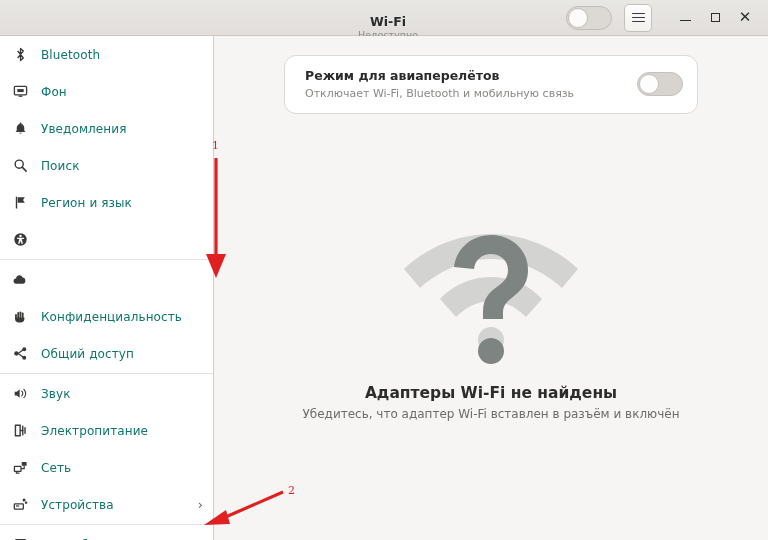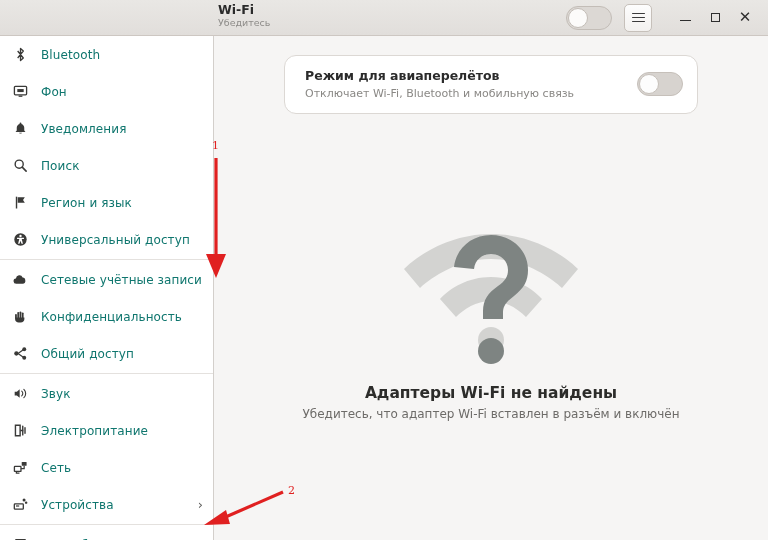--- a/index.html
+++ b/index.html
@@ -27,22 +27,22 @@
     background: linear-gradient(180deg,#fdfdfd,#f2f0ee);
     border: 1px solid #c6c0ba; display: flex; align-items: center; justify-content: center;
     box-shadow: 0 1px 0 rgba(255,255,255,.7) inset;
   }
   .hdr-title-left {
     flex: 1; text-align: center; font-size: 12.5px; font-weight: bold; color: #2b2b2b;
     letter-spacing: .2px; padding-right: 12px;
   }
   .tb-right { flex: 1; display: flex; align-items: center; position: relative; }
   .tb-title-wrap {
-    position: absolute; left: 8px; right: 0; top: 2px; pointer-events: none;
-    width: 340px; margin: 0 auto;
+    position: absolute; left: 8px; right: 0; top: 2px; text-align: center; pointer-events: none;
+    width: 340px; margin: 12px auto;
   }
   .tb-title { font-size: 12.5px; font-weight: bold; color: #2b2b2b; line-height: 15px; }
   .tb-sub { font-size: 9.5px; color: #8d8b88; line-height: 12px; }
   .tb-controls {
     margin-left: auto; display: flex; align-items: center; gap: 0; padding-right: 8px;
   }
   .hdr-toggle {
     width: 46px; height: 24px; border-radius: 12px;
     background: #dcd8d4; border: 1px solid #c3bdb7; position: relative; margin-right: 12px;
   }
@@ -117,21 +117,21 @@
 </style>
 </head>
 <body>
 
 <div class="window">
 
   <div class="titlebar">
     <div class="tb-right">
       <div class="tb-title-wrap">
         <div class="tb-title">Wi-Fi</div>
-        <div class="tb-sub">Убедитесь</div>
+        <div class="tb-sub">Недоступно</div>
       </div>
       <div class="tb-controls">
         <div class="hdr-toggle">
           <div class="knob"></div>
         </div>
         <div class="menu-btn">
           <div class="bars">
               <i></i>
               <i></i>
               <i></i>
@@ -200,32 +200,30 @@
         <span class="lbl">Регион и язык</span>
       </div>
       <div class="side-item">
         <span class="ico">
           <svg width="15" height="15" viewBox="0 0 16 16">
               <circle cx="8" cy="8" r="6.6" fill="#3a3a38"></circle>
               <circle cx="8" cy="4.3" r="1.25" fill="#fff"></circle>
               <path d="M4.3 6.2h7.4v1.3H9.3l1.3 5h-1.5L8 9.2 6.9 12.5H5.4l1.3-5H4.3z" fill="#fff"></path>
             </svg>
         </span>
-        <span class="lbl">Универсальный доступ</span>
       </div>
 
       <div class="sep"></div>
 
       <div class="side-item">
         <span class="ico">
           <svg width="16" height="16" viewBox="0 0 16 16">
               <path d="M4.2 11.8a2.7 2.7 0 01-.3-5.38 3.5 3.5 0 016.72-.9 2.6 2.6 0 012.6 2.6 2.7 2.7 0 01-2.6 3.68z" fill="#3a3a38"></path>
             </svg>
         </span>
-        <span class="lbl">Сетевые учётные записи</span>
       </div>
       <div class="side-item">
         <span class="ico">
           <svg width="15" height="15" viewBox="0 0 16 16">
               <g fill="#3a3a38">
                 <rect x="2.2" y="5.2" width="1.9" height="5" rx=".9"></rect>
                 <rect x="4.6" y="3.2" width="1.9" height="7" rx=".9"></rect>
                 <rect x="7" y="2.6" width="1.9" height="7.6" rx=".9"></rect>
                 <rect x="9.4" y="3.6" width="1.9" height="6.6" rx=".9"></rect>
                 <path d="M2.2 9h9.9v1.6c0 2.1-1.7 3.8-3.8 3.8h-2.3c-2.1 0-3.8-1.7-3.8-3.8z"></path>

